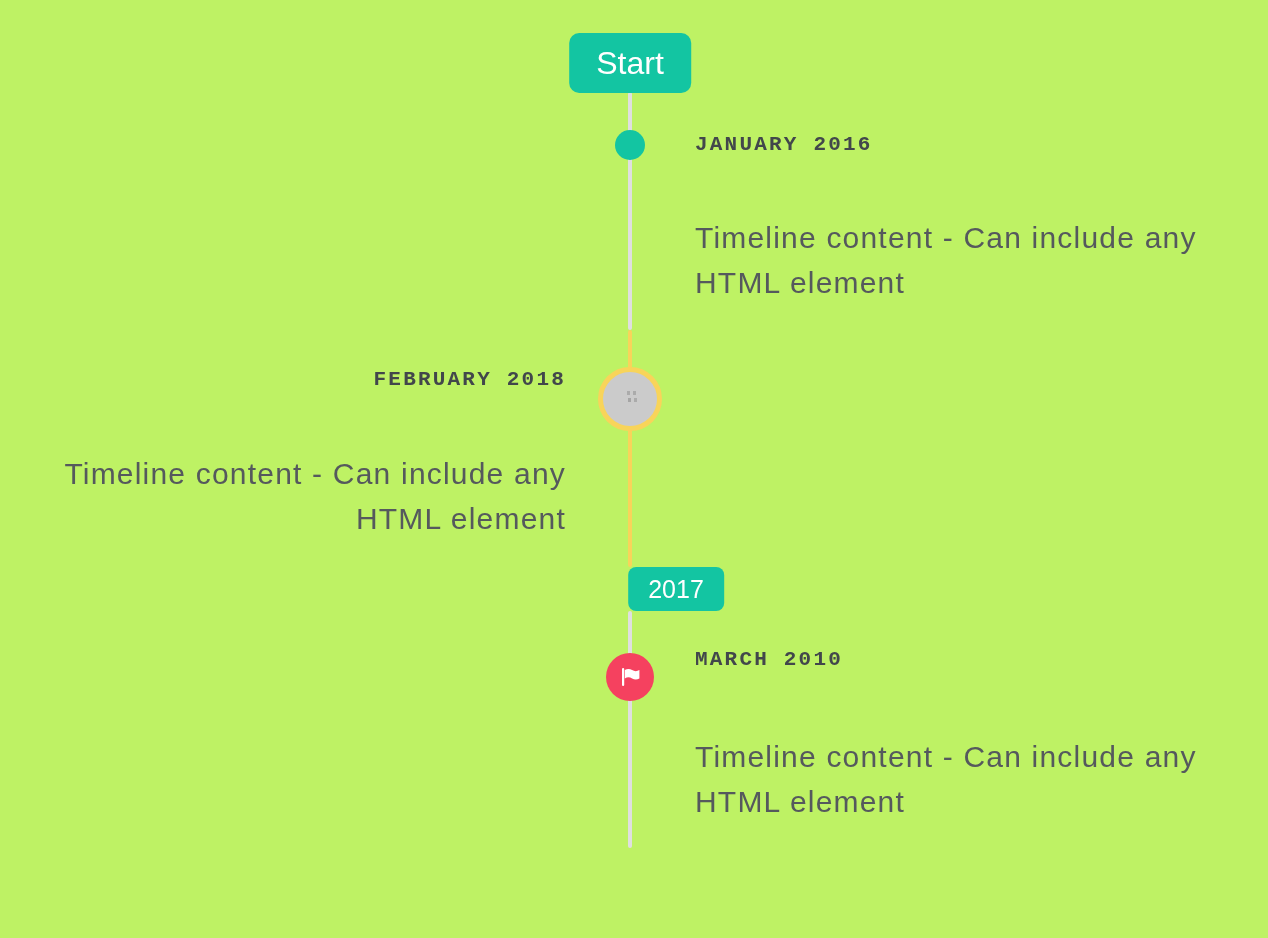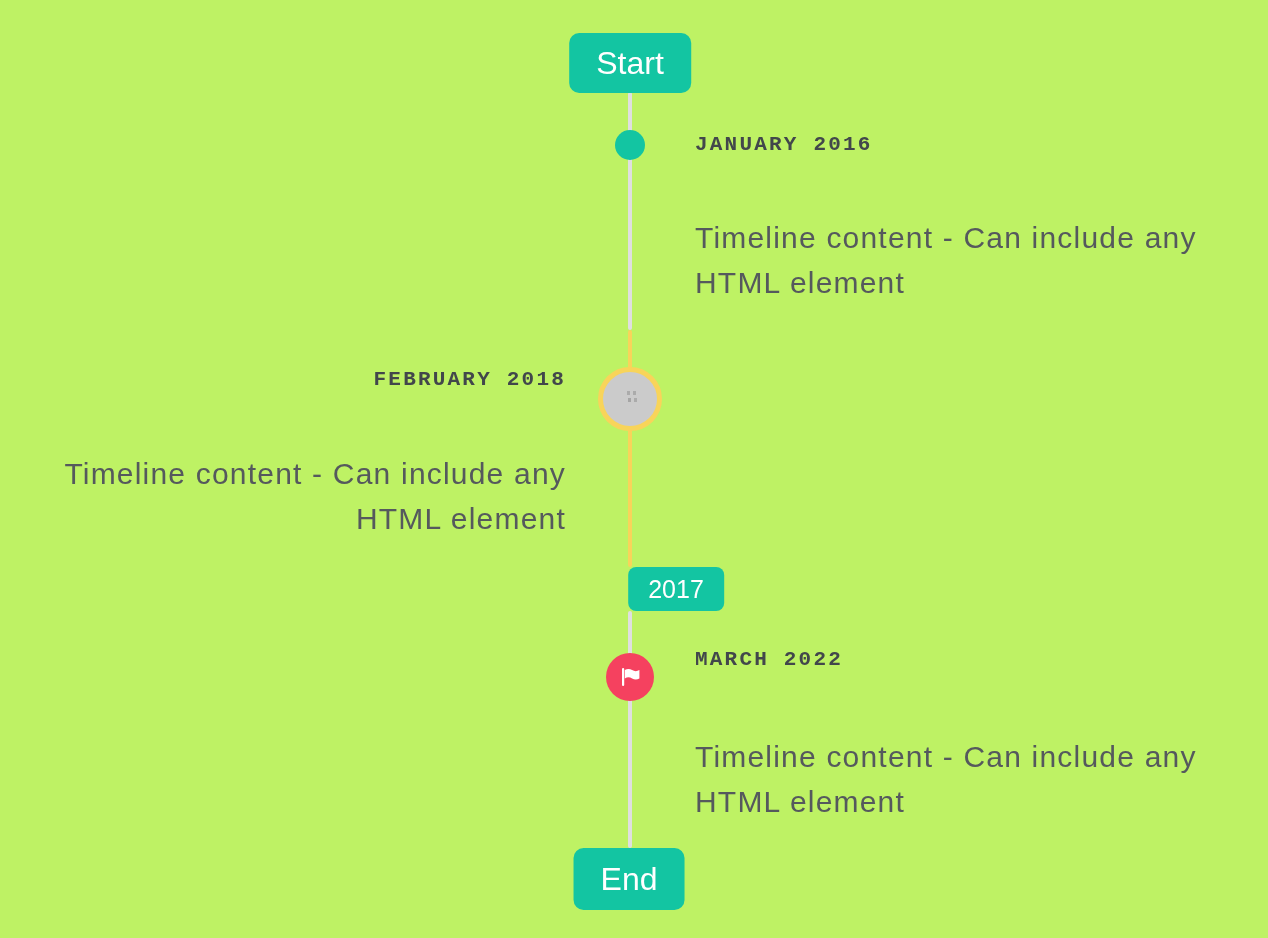--- a/index.html
+++ b/index.html
@@ -60,24 +60,23 @@
 
   <div class="marker marker-mar">
     <svg class="flag-svg" viewBox="0 0 24 24" fill="#ffffff" xmlns="http://www.w3.org/2000/svg">
       <rect x="4" y="3" width="2.2" height="18" rx="1.1"></rect>
       <path d="M6.8 5.1c2.4-1.5 4.9-1.5 7.3 0s4.9 1.5 7.3 0v8.3c-2.4 1.5-4.9 1.5-7.3 0s-4.9-1.5-7.3 0z"></path>
     </svg>
   </div>
 
   <div class="badge badge-start">Start</div>
   <div class="badge badge-2017">2017</div>
-  <div class="badge badge-end">End</div>
 
   <div class="era-h e1-h">JANUARY 2016</div>
   <div class="era-c e1-c">Timeline content - Can include any HTML element</div>
 
   <div class="era-h e2-h">FEBRUARY 2018</div>
   <div class="era-c e2-c">Timeline content - Can include any HTML element</div>
 
-  <div class="era-h e3-h">MARCH 2022</div>
+  <div class="era-h e3-h">MARCH 2010</div>
   <div class="era-c e3-c">Timeline content - Can include any HTML element</div>
 
 </div>
 
 </body></html>

